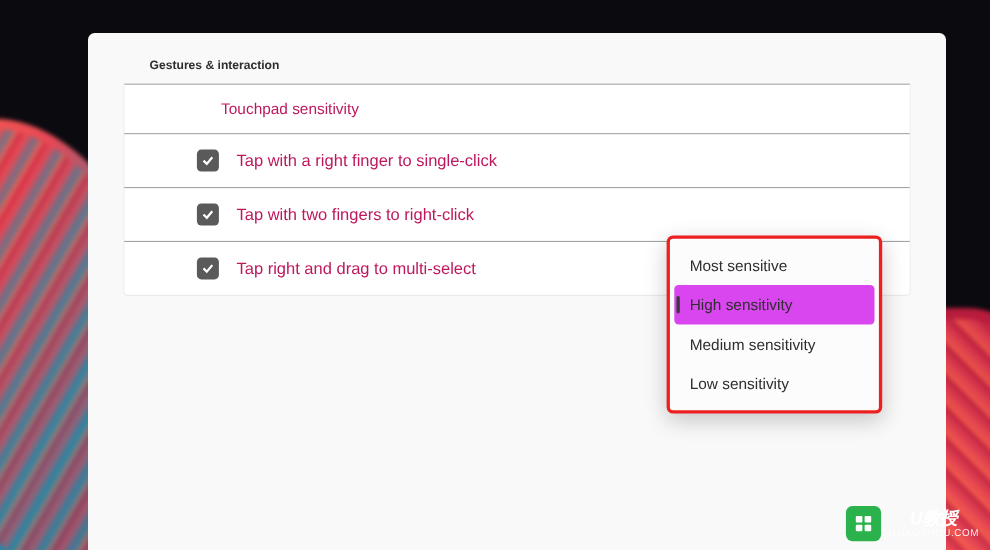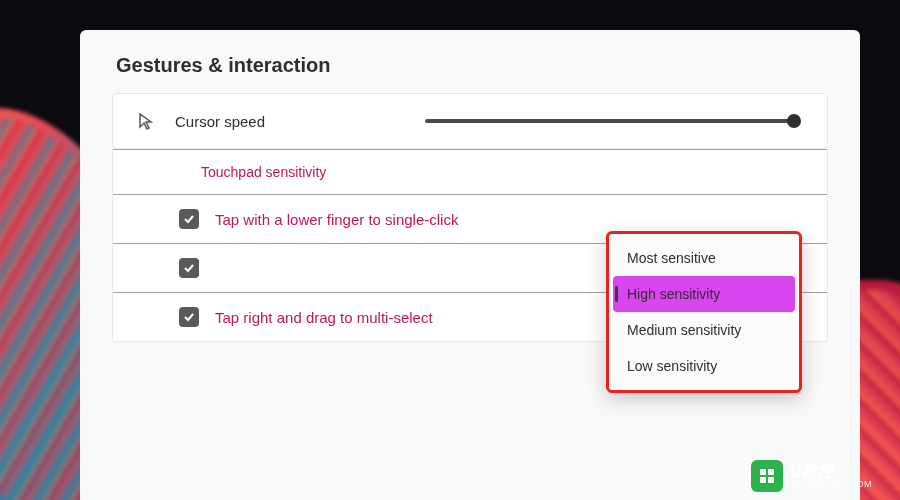--- a/index.html
+++ b/index.html
@@ -66,24 +66,25 @@
       top: 30px;
       width: 780px;
       height: 470px;
       background: #f9f9f9;
       border-radius: 6px 6px 0 0;
       padding: 0;
       overflow: hidden;
     }
     
     .section-title {
-      font-size: 20px;
+      font-size: 11px;
       font-weight: 600;
       color: #2e2e2e;
       padding: 24px 0 16px 36px;
+      margin-left: 20px;
     }
     
     .settings-card {
       background: #fff;
       border: 1px solid #e8e8e8;
       border-radius: 4px;
       margin: 0 32px 6px 32px;
       padding: 16px 22px;
       display: flex;
       align-items: center;
@@ -162,21 +163,21 @@
       display: flex;
       align-items: center;
       justify-content: center;
     }
     .checkbox svg { stroke: #fff; }
     
     
     .dropdown {
       position: absolute;
       right: 58px;
-      top: 201px;
+      top: 184px;
       width: 196px;
       background: #fcfcfc;
       border: 3px solid #ec2020;
       border-radius: 6px;
       box-shadow: 0 6px 20px rgba(0,0,0,0.2);
       padding: 6px 4px;
       z-index: 100;
     }
     .dropdown-item {
       padding: 10px 14px;
@@ -196,26 +197,27 @@
       top: 10px;
       bottom: 10px;
       width: 3px;
       background: #3a3a3a;
       border-radius: 2px;
     }
     
     
     .watermark {
       position: absolute;
-      right: 28px;
+      right: 10px;
       bottom: 8px;
       display: flex;
       align-items: center;
       gap: 6px;
       z-index: 200;
+      text-align: center;
     }
     .watermark-icon {
       width: 32px;
       height: 32px;
       background: #2bb24c;
       border-radius: 6px;
       display: flex;
       align-items: center;
       justify-content: center;
       color: #fff;
@@ -240,51 +242,41 @@
 </head>
 <body>
 
 <div class="bg-swirl-left"></div>
 <div class="bg-swirl-right"></div>
 
 <div class="settings-panel">
 
   <div class="section-title">Gestures &amp; interaction</div>
 
-  <div class="settings-card">
-    <span class="card-icon">
-      <svg width="20" height="20" viewBox="0 0 20 20" fill="none" stroke="#555" stroke-width="1.5">
-        <path d="M4 3 L4 16 L8 12 L11 18 L13 17 L10 11 L15 11 Z"></path>
-      </svg>
-    </span>
-    <span class="card-label">Cursor speed</span>
-    <div class="slider-track">
-      <div class="slider-thumb"></div>
-    </div>
-  </div>
 
 
   <div class="sub-rows">
     <div class="sub-row sensitivity">
       <span>Touchpad sensitivity</span>
     </div>
     <div class="sub-row">
       <span class="checkbox">
         <svg width="12" height="12" viewBox="0 0 12 12" fill="none" stroke-width="2">
             <path d="M2 6 L5 9 L10 3"></path>
           </svg>
       </span>
-      <span>Tap with a lower finger to single-click</span>
+      <span>Tap with a right finger to single-click</span>
     </div>
     <div class="sub-row">
       <span class="checkbox">
         <svg width="12" height="12" viewBox="0 0 12 12" fill="none" stroke-width="2">
             <path d="M2 6 L5 9 L10 3"></path>
           </svg>
       </span>
+      <span>Tap with two fingers to right-click</span>
     </div>
     <div class="sub-row">
       <span class="checkbox">
         <svg width="12" height="12" viewBox="0 0 12 12" fill="none" stroke-width="2">
             <path d="M2 6 L5 9 L10 3"></path>
           </svg>
       </span>
       <span>Tap right and drag to multi-select</span>
     </div>
   </div>

